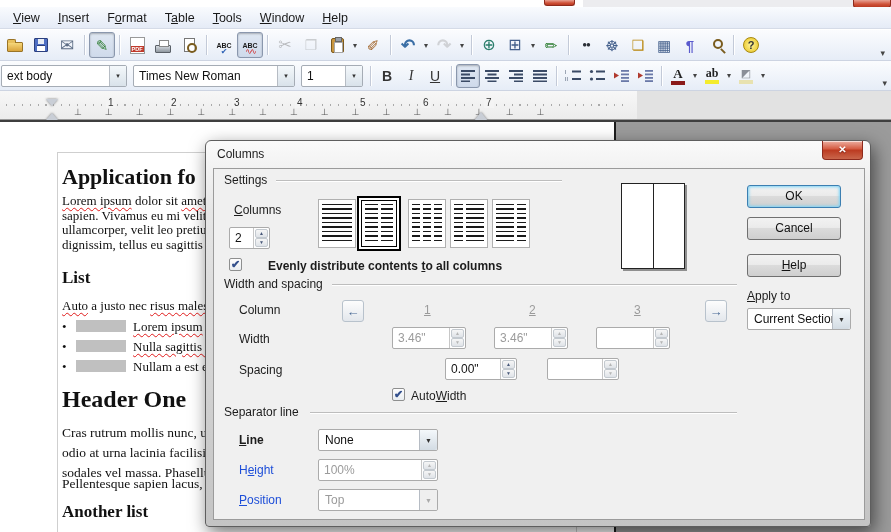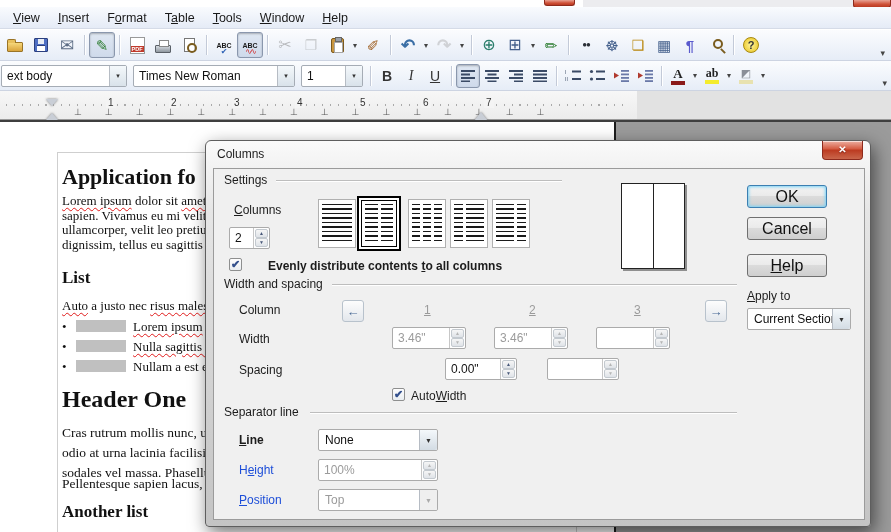--- a/index.html
+++ b/index.html
@@ -161,22 +161,22 @@
   .preset.selected .inner .colstripe { flex:1; }
 
   
   .arrbtn { position:absolute; width:22px; height:22px; border:1px solid #b8c2cc; border-radius:3px;
     background:linear-gradient(#fdfdfd,#e3e7ec); display:flex; align-items:center; justify-content:center;
     color:#4a6a96; font-size:13px; font-weight:bold; }
 
   .colhead { position:absolute; font-size:12px; color:#9b9b9b; text-decoration:underline; }
 
   
-  .btn { position:absolute; left:533px; width:80px; height:23px; border:1px solid #707070; border-radius:3px;
-    background:linear-gradient(#f2f2f2,#ebebeb 45%,#dbdbdb 50%,#cfcfcf); font-size:16px; color:#111;
+  .btn { position:absolute; left:533px; width:94px; height:23px; border:1px solid #707070; border-radius:3px;
+    background:linear-gradient(#f2f2f2,#ebebeb 45%,#dbdbdb 50%,#cfcfcf); font-size:12px; color:#111;
     text-align:center; line-height:21px; }
   .btn.default { border-color:#3c7fb1; box-shadow:inset 0 0 3px 1px #7bd3f7; }
 
   
   .preview { position:absolute; left:407px; top:14px; width:64px; height:86px; background:#fff; border:1px solid #222;
     box-shadow:2px 2px 0 #8f8f8f; }
   .preview::after { content:""; position:absolute; left:50%; top:0; bottom:0; width:1px; background:#222; }
 
   .overflow-btn { margin-left:auto; margin-right:4px; color:#444; font-size:9px; align-self:flex-end; padding-bottom:2px; }
 </style>

